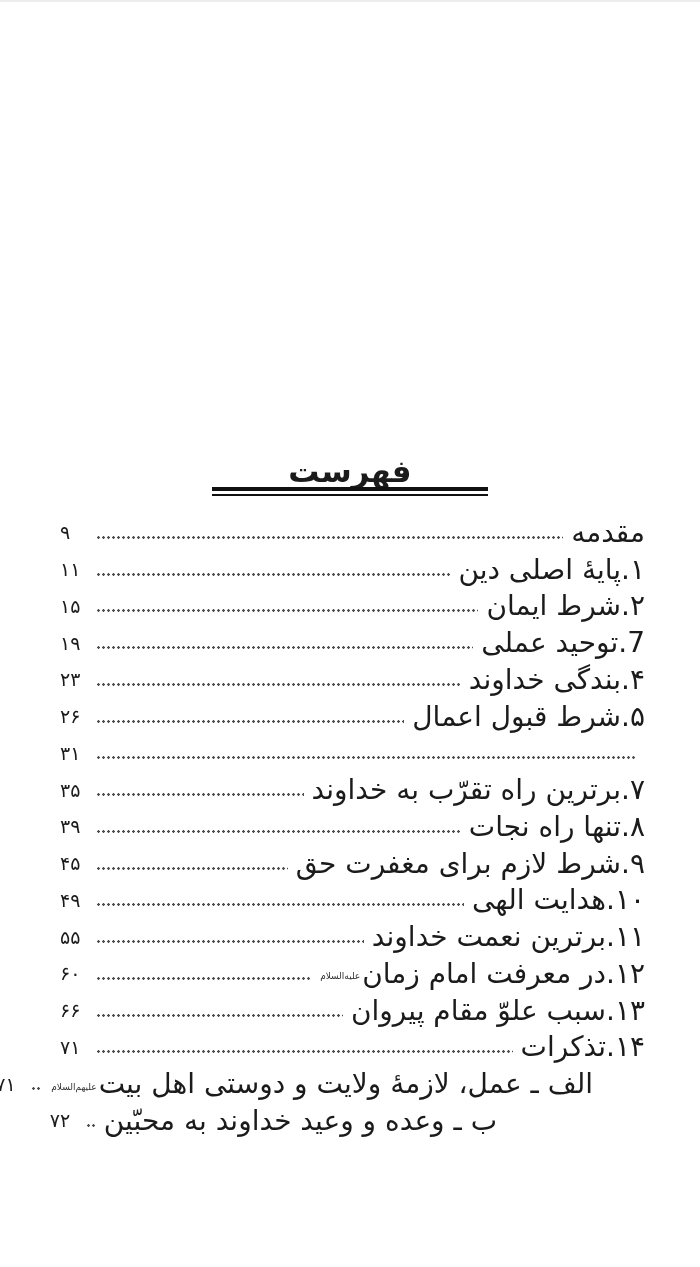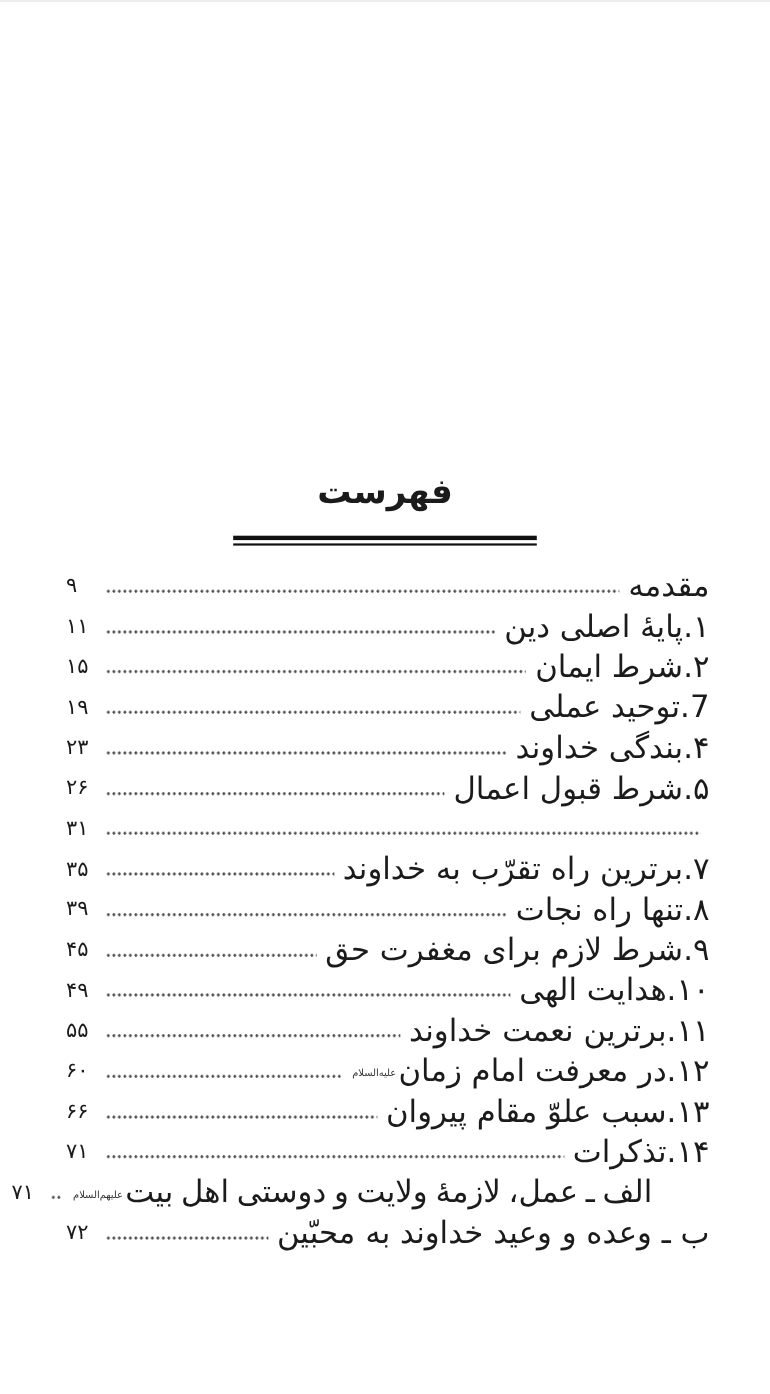--- a/index.html
+++ b/index.html
@@ -19,21 +19,21 @@
     font-family:"DejaVu Sans",sans-serif;
     color:var(--text);
     position:relative;
   }
   .scan-edge{
     position:absolute;top:0;left:0;width:100%;height:2px;
     background:#ededed;
   }
   .page-title{
     position:absolute;
-    top:408px;left:0;width:100%;
+    top:432px;left:0;width:100%;
     text-align:center;
     font-size:31px;
     font-weight:700;
     line-height:1.2;
   }
   .rule{
     position:absolute;
     top:487px;left:212px;width:276px;
   }
   .rule .thick{height:4px;background:var(--rule);}
@@ -71,22 +71,22 @@
     background-repeat:repeat-x;
     background-position:left center;
   }
   .page-num{
     font-size:19px;
     min-width:28px;
     direction:ltr;
     text-align:left;
     flex:0 0 auto;
   }
-  .indent-1 .entry-title{margin-right:52px;font-family:Liberation Serif, serif;}
-  .indent-2 .entry-title{}
+  .indent-1 .entry-title{margin-right:52px;}
+  .indent-2 .entry-title{margin-right:148px;}
 </style>
 </head>
 <body>
 
 <div class="scan-edge"></div>
 
 <h1 class="page-title">فهرست</h1>
 
 <div class="rule">
   <div class="thick"></div>

